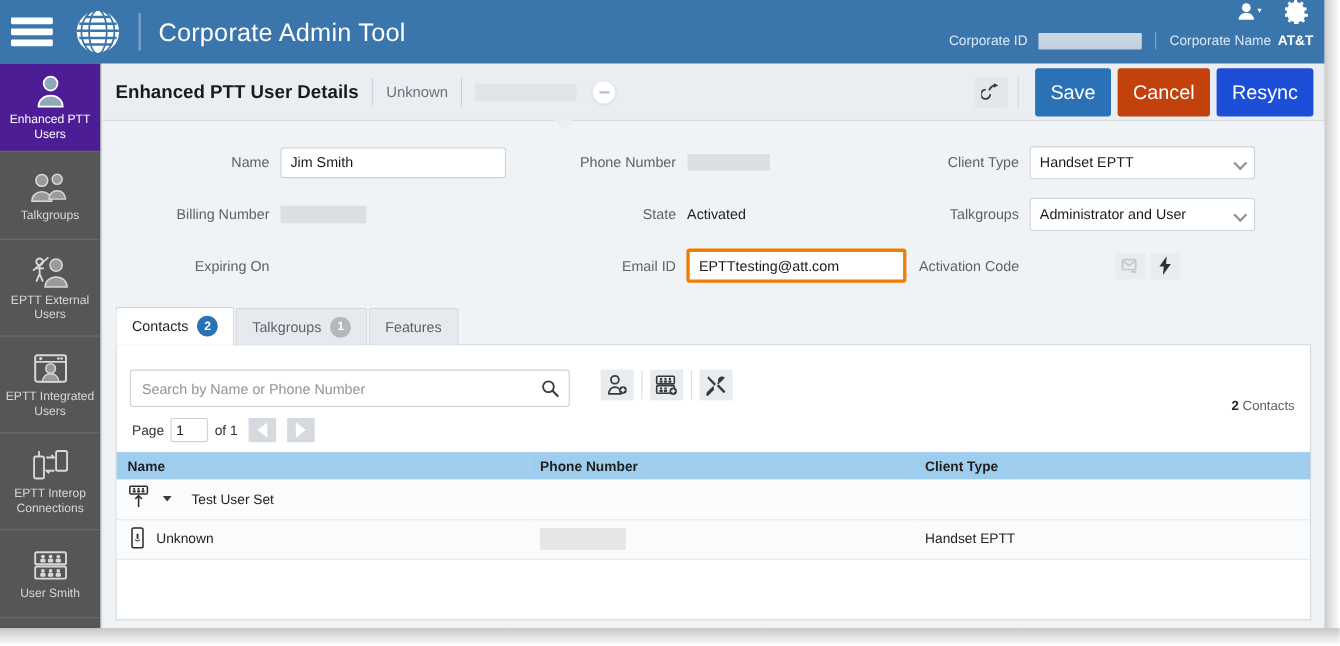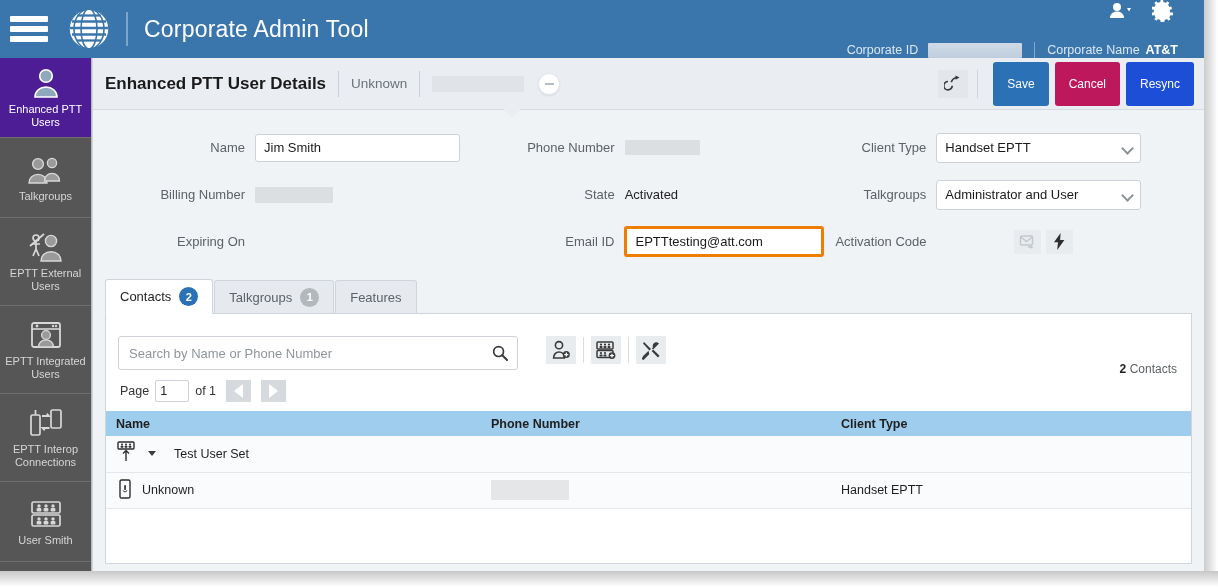--- a/index.html
+++ b/index.html
@@ -32,23 +32,23 @@
     display: block; height: 6px; background: #ffffff; border-radius: 1px;
   }
   .att-logo { width: 46px; height: 46px; margin-right: 14px; }
   .divider-v {
     width: 2px; height: 34px; background: #7ba6cc; margin-right: 16px;
   }
   .app-title {
     color: #ffffff; font-size: 23px; font-weight: 400; letter-spacing: .2px;
   }
   .topbar-right {
-    position: absolute; right: 26px; top: 0;
+    position: absolute; right: 10px; top: 0;
     height: 58px; display: flex; flex-direction: column;
-    align-items: flex-end; justify-content: space-between;
+    align-items: flex-end; justify-content: flex-start;
   }
   .topbar-icons {
     display: flex; align-items: center; gap: 18px;
     margin-bottom: 2px; padding-right: 4px;
   }
   .corp-line {
     display: flex; align-items: center; gap: 0;
     font-size: 12.5px; color: #e8f0f8;
   }
   .corp-label { color: #dbe7f2; }
@@ -118,26 +118,26 @@
     display: flex; align-items: center; gap: 0;
   }
   .icon-btn-sq {
     width: 30px; height: 28px; background: #e3e7eb;
     display: flex; align-items: center; justify-content: center;
     cursor: pointer; border-radius: 1px;
   }
   .act-sep { width: 1px; height: 28px; background: #cfd5db; margin: 0 9px; }
   .btn {
     height: 44px; padding: 0 14px; border: none; border-radius: 3px;
-    color: #fff; font-size: 12px; cursor: pointer;
+    color: #fff; font-size: 18px; cursor: pointer;
     font-family: "Liberation Sans", sans-serif;
     margin-left: 6px;
   }
   .btn-primary { background: #2a72b5; }
-  .btn-secondary { background: #be185d; }
+  .btn-secondary { background: #c2410c; }
   .btn-disabled { background: #1d4ed8; text-align: right; }
 
   
   .form-area { padding: 14px 12px 6px 12px; }
   .form-row { display: flex; align-items: center; height: 47px; }
   .fcol { display: flex; align-items: center; }
   .fcol.c1 { width: 400px; justify-content: flex-start; }
   .fcol.c2 { width: 320px; }
   .fcol.c3 { width: 368px; }
   .flabel {

